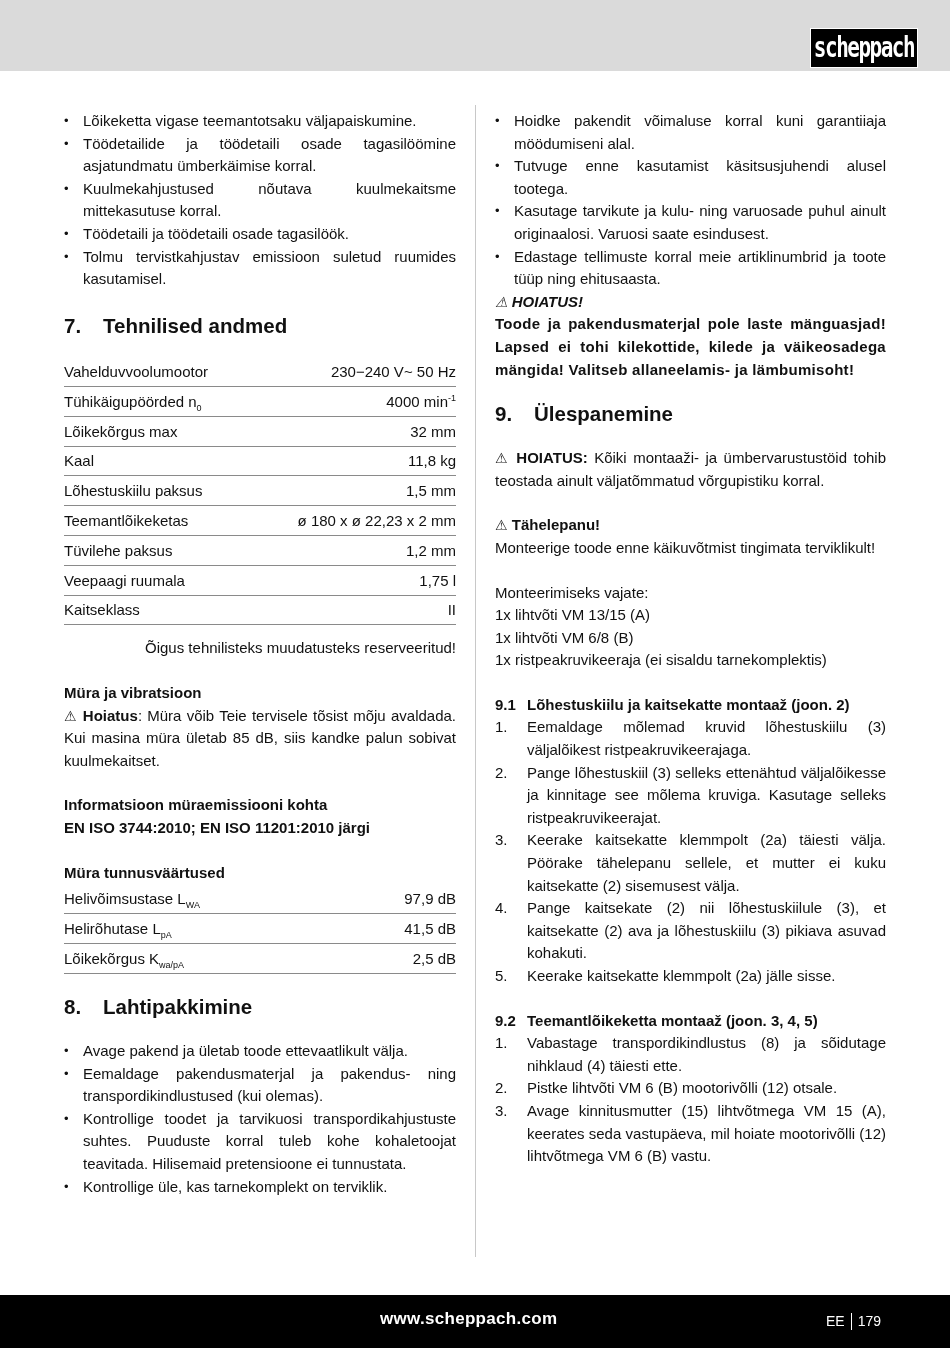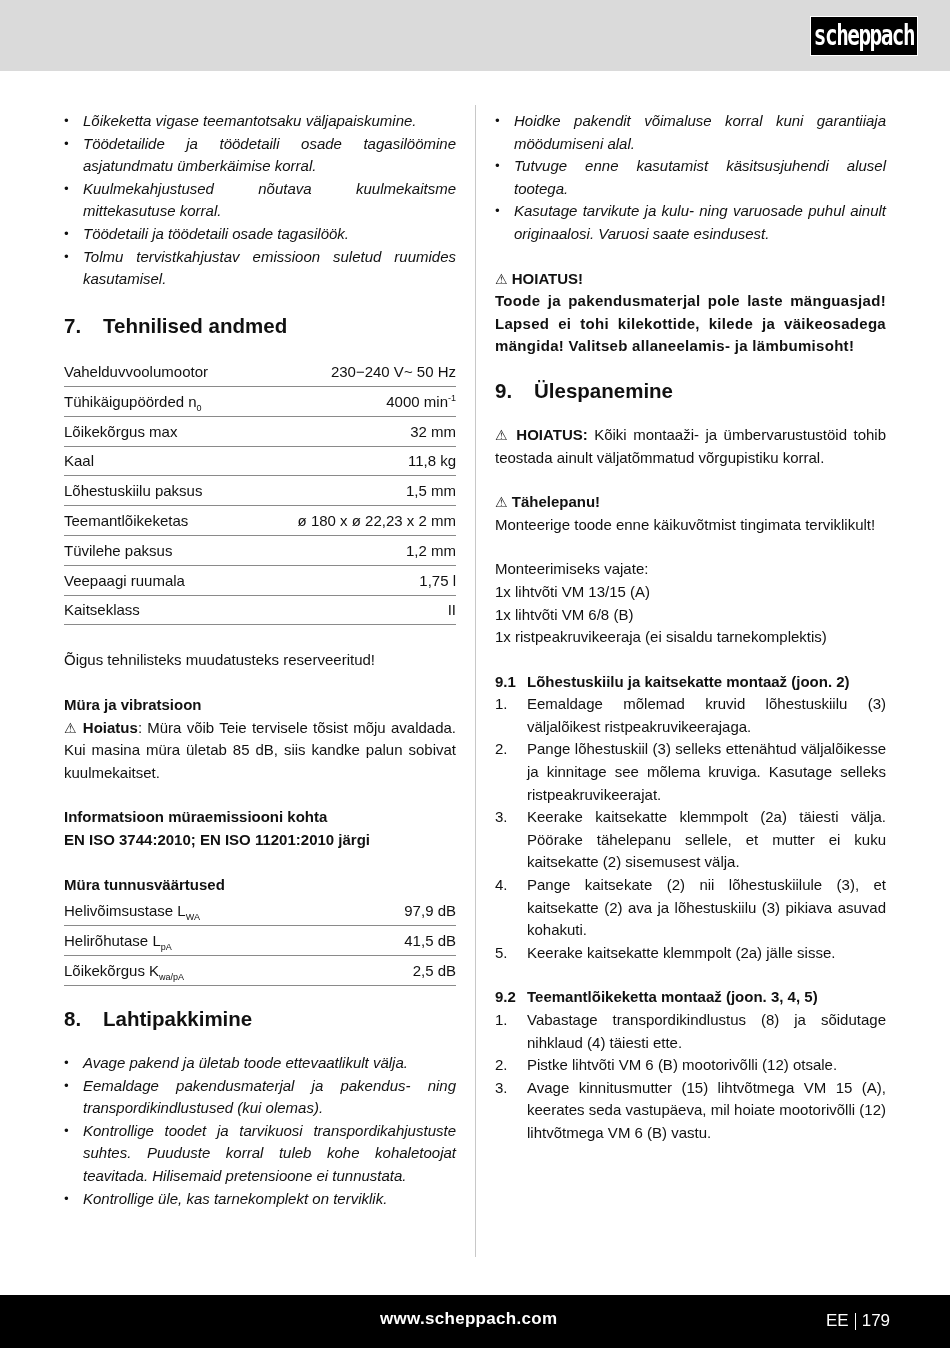--- a/index.html
+++ b/index.html
@@ -10,39 +10,39 @@
     color: #111111;
     font-size: 15px;
     line-height: 22.6px;
     overflow: hidden;
   }
   .header-band {
     position: absolute; left: 0; top: 0; width: 950px; height: 71px;
     background: #dadada;
   }
   .logo {
-    position: absolute; left: 810px; top: 16px; width: 108px; height: 40px;
+    position: absolute; left: 810px; top: 28px; width: 108px; height: 40px;
     background: #000000; border: 1px solid #ffffff;
     display: flex; align-items: center; justify-content: center;
   }
   .logo span {
     color: #ffffff; font-family: "DejaVu Sans Mono", monospace; font-weight: bold;
     font-size: 21px; letter-spacing: -1.5px; transform: scaleY(1.35);
     display: inline-block;
   }
   .col {
     position: absolute; top: 110px;
   }
   .col-left { left: 64px; width: 392px; }
   .col-right { left: 495px; width: 391px; }
   .divider {
     position: absolute; left: 475px; top: 105px; width: 1px; height: 1152px;
     background: #c8c8c8;
   }
-  ul.bullets { list-style: none; font-style: italic; }
+  ul.bullets { list-style: none; }
   ul.bullets li {
     position: relative; padding-left: 19px; text-align: justify;
   }
   ul.bullets li::before {
     content: "•"; position: absolute; left: 0; top: 0; font-size: 13px;
   }
   .section-title {
     font-size: 20.5px; font-weight: bold; display: flex; line-height: 26px;
   }
   .section-title .num { width: 39px; }
@@ -66,21 +66,21 @@
   .footer {
     position: absolute; left: 0; top: 1295px; width: 950px; height: 53px;
     background: #000000; color: #ffffff;
   }
   .footer .url {
     position: absolute; left: 380px; top: 13px; font-size: 17px; font-weight: bold;
     letter-spacing: 0.3px;
     text-align: right;
   }
   .footer .page {
-    position: absolute; left: 826px; top: 15px; font-size: 17px; display: flex; align-items: center;
+    position: absolute; left: 826px; top: 15px; font-size: 14px; display: flex; align-items: center;
   }
   .footer .page .sep { display: inline-block; width: 1px; height: 17px; background: #fff; margin: 0 6px; }
 </style>
 </head>
 <body>
 
 <div class="header-band"></div>
 <div class="logo">
   <span>scheppach</span>
 </div>
@@ -135,21 +135,21 @@
         <td><span>Veepaagi ruumala</span></td>
         <td class="v">1,75 l</td>
       </tr>
       <tr>
         <td><span>Kaitseklass</span></td>
         <td class="v">II</td>
       </tr>
     </tbody>
   </table>
 
-  <p style="margin-top:24px;">Õigus tehnilisteks muudatusteks reserveeritud!</p>
+  <p style="margin-top:12px;text-align:right;">Õigus tehnilisteks muudatusteks reserveeritud!</p>
 
   <p class="bold" style="margin-top:22px;">Müra ja vibratsioon</p>
   <p class="justify">
     <span class="warn-icon">⚠</span>
     <span class="bold">Hoiatus</span><span>: Müra võib Teie tervisele tõsist mõju avaldada. Kui masina müra ületab 85 dB, siis kandke palun sobivat kuulmekaitset.</span>
   </p>
 
   <p class="bold" style="margin-top:22px;">Informatsioon müraemissiooni kohta</p>
   <p class="bold">EN ISO 3744:2010; EN ISO 11201:2010 järgi</p>
 
@@ -182,23 +182,24 @@
     <li>Kontrollige toodet ja tarvikuosi transpordikahjustuste suhtes. Puuduste korral tuleb kohe kohaletoojat teavitada. Hilisemaid pretensioone ei tunnustata.</li>
     <li>Kontrollige üle, kas tarnekomplekt on terviklik.</li>
   </ul>
 </div>
 
 <div class="col col-right">
   <ul class="bullets">
     <li>Hoidke pakendit võimaluse korral kuni garantiiaja möödumiseni alal.</li>
     <li>Tutvuge enne kasutamist käsitsusjuhendi alusel tootega.</li>
     <li>Kasutage tarvikute ja kulu- ning varuosade puhul ainult originaalosi. Varuosi saate esindusest.</li>
+    <li>Edastage tellimuste korral meie artiklinumbrid ja toote tüüp ning ehitusaasta.</li>
   </ul>
 
-  <p class="bold" style="margin-top:22px;">
+  <p class="bold" style="font-style:italic;">
     <span class="warn-icon">⚠</span>
     <span>HOIATUS!</span>
   </p>
   <p class="bold justify" style="letter-spacing:0.3px;">Toode ja pakendusmaterjal pole laste mänguasjad! Lapsed ei tohi kilekottide, kilede ja väikeosadega mängida! Valitseb allaneelamis- ja lämbumisoht!</p>
 
   <div class="section-title" style="margin-top:20px;">
     <span class="num">9.</span>
     <span>Ülespanemine</span>
   </div>
 

